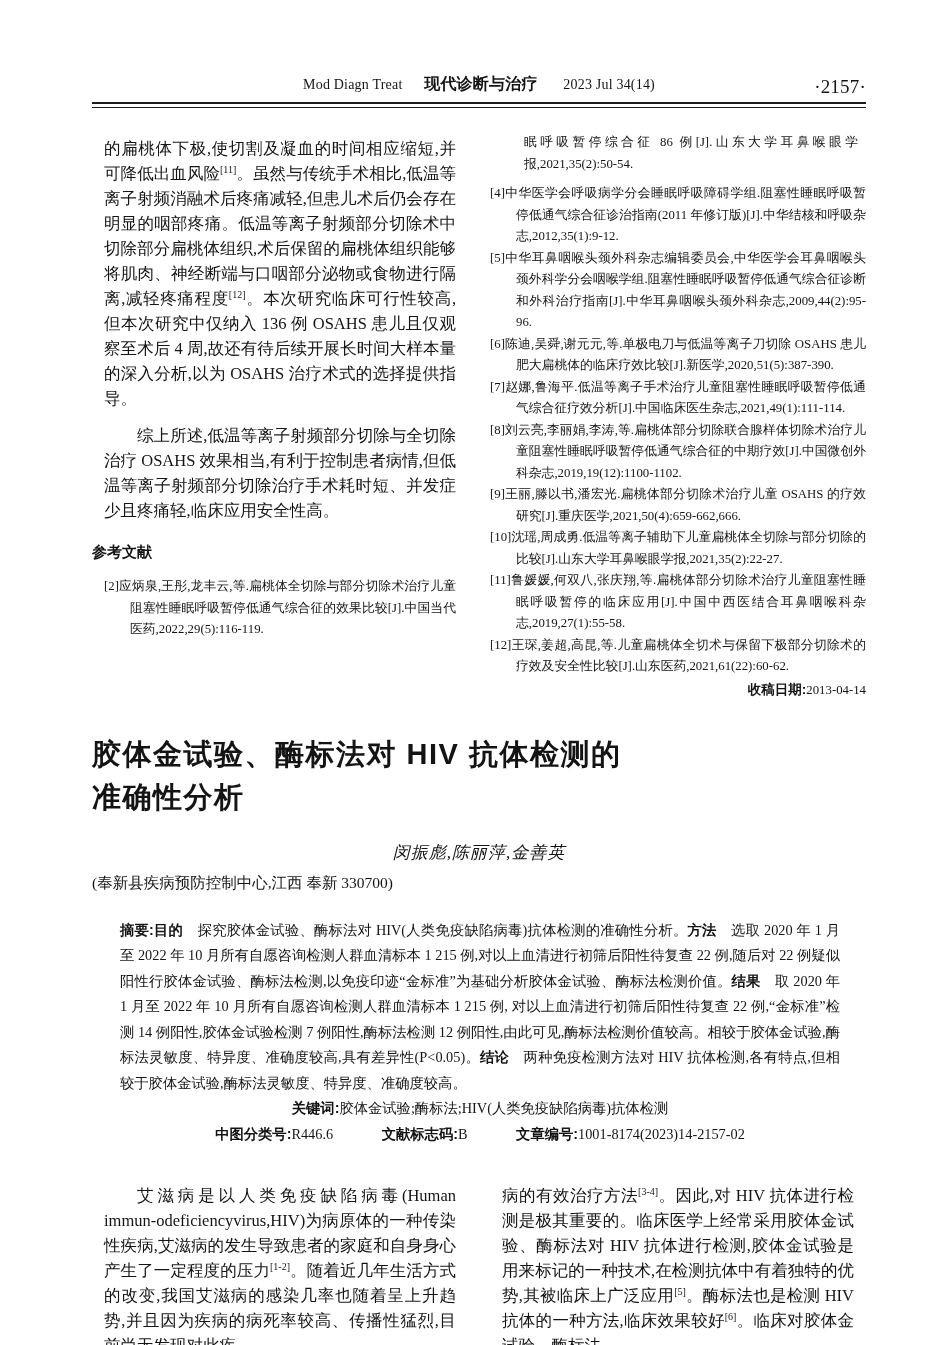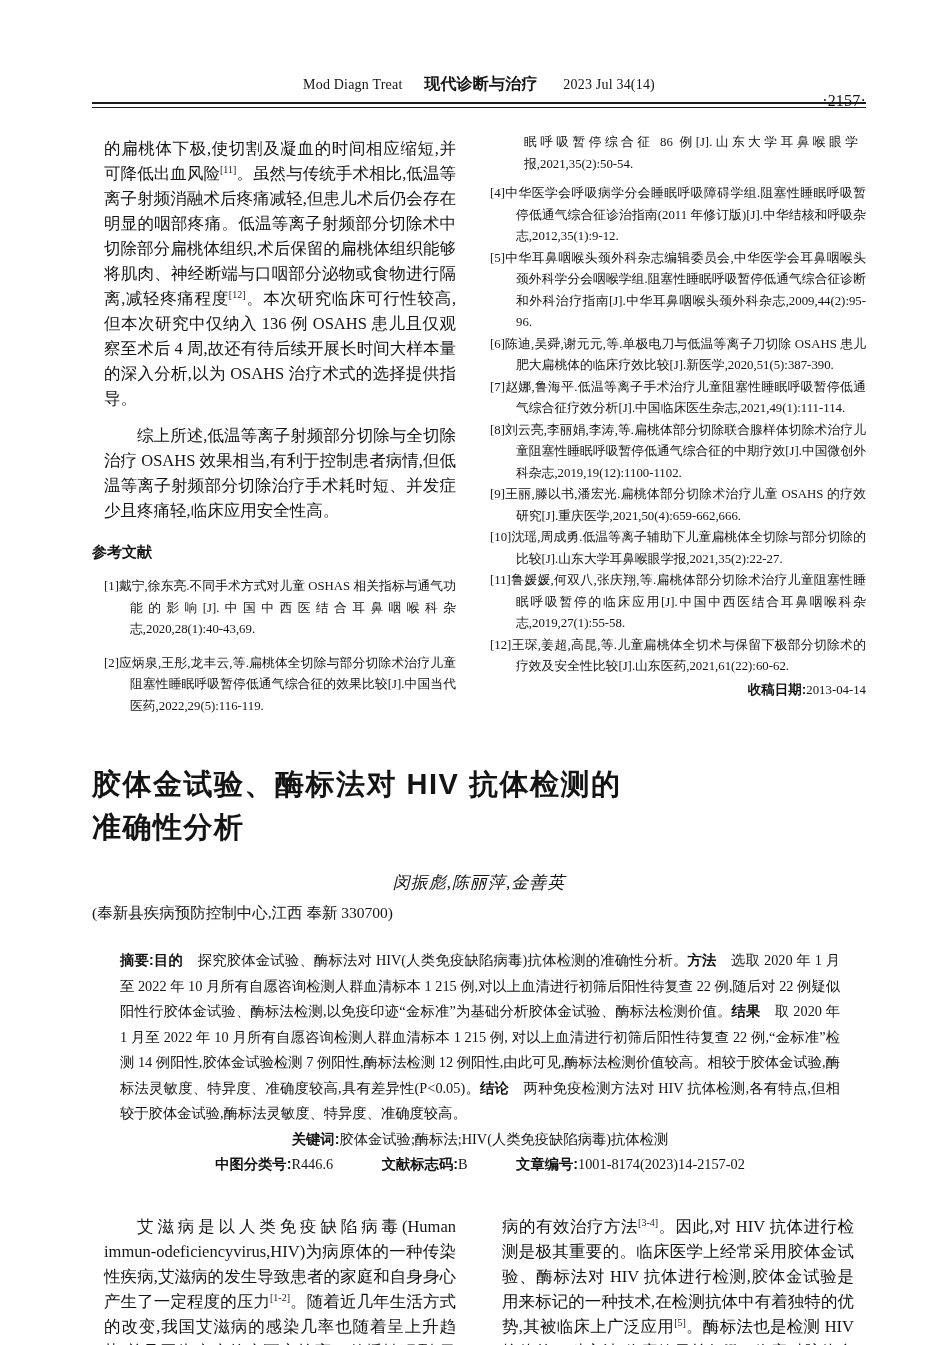--- a/index.html
+++ b/index.html
@@ -9,21 +9,21 @@
     font-family:"Liberation Serif","DejaVu Serif",serif;
     -webkit-font-smoothing:antialiased;
   }
   .page{padding:74px 84px 0 92px;}
 
   
   .running-head{position:relative;text-align:center;font-size:14px;letter-spacing:.2px;white-space:nowrap;}
   .running-head .jen{font-family:"Liberation Serif","DejaVu Serif",serif;}
   .running-head .jcn{font-family:"Liberation Sans","DejaVu Sans",sans-serif;font-weight:bold;font-size:16px;margin:0 18px;}
   .running-head .jissue{margin-left:4px;}
-  .running-head .pagenum{position:absolute;right:0;top:18px;font-size:16px;}
+  .running-head .pagenum{position:absolute;right:0;top:2px;font-size:19px;}
   .double-rule{margin-top:7px;height:3px;border-top:2px solid #1b1b1b;border-bottom:1px solid #1b1b1b;}
 
   
   .cols{display:flex;gap:22px;margin-top:16px;}
   .col{width:376px;text-align:justify;}
   .bodytext{font-size:16.5px;line-height:25px;}
   .bodytext p{margin:12px;}
   p.indent{text-indent:2em;}
   sup{font-size:10px;line-height:0;vertical-align:super;}
 
@@ -61,21 +61,20 @@
     <span class="pagenum">·2157·</span>
   </div>
   <div class="double-rule"></div>
 
   <div class="cols">
     <div class="col bodytext">
       <p><span>的扁桃体下极,使切割及凝血的时间相应缩短,并可降低出血风险</span><sup>[11]</sup><span>。虽然与传统手术相比,低温等离子射频消融术后疼痛减轻,但患儿术后仍会存在明显的咽部疼痛。低温等离子射频部分切除术中切除部分扁桃体组织,术后保留的扁桃体组织能够将肌肉、神经断端与口咽部分泌物或食物进行隔离,减轻疼痛程度</span><sup>[12]</sup><span>。本次研究临床可行性较高,但本次研究中仅纳入 136 例 OSAHS 患儿且仅观察至术后 4 周,故还有待后续开展长时间大样本量的深入分析,以为 OSAHS 治疗术式的选择提供指导。</span></p>
       <p class="indent"><span>综上所述,低温等离子射频部分切除与全切除治疗 OSAHS 效果相当,有利于控制患者病情,但低温等离子射频部分切除治疗手术耗时短、并发症少且疼痛轻,临床应用安全性高。</span></p>
       <div class="ref-heading">参考文献</div>
       <div class="ref-list">
-          <p class="ref-item">[1]戴宁,徐东亮.不同手术方式对儿童 OSHAS 相关指标与通气功能的影响[J].中国中西医结合耳鼻咽喉科杂志,2020,28(1):40-43,69.</p>
           <p class="ref-item">[2]应炳泉,王彤,龙丰云,等.扁桃体全切除与部分切除术治疗儿童阻塞性睡眠呼吸暂停低通气综合征的效果比较[J].中国当代医药,2022,29(5):116-119.</p>
         </div>
     </div>
     <div class="col">
       <div class="ref-list">
         <p class="ref-cont">眠呼吸暂停综合征 86 例[J].山东大学耳鼻喉眼学报,2021,35(2):50-54.</p>
         <div>
             <p class="ref-item">[4]中华医学会呼吸病学分会睡眠呼吸障碍学组.阻塞性睡眠呼吸暂停低通气综合征诊治指南(2011 年修订版)[J].中华结核和呼吸杂志,2012,35(1):9-12.</p>
             <p class="ref-item">[5]中华耳鼻咽喉头颈外科杂志编辑委员会,中华医学会耳鼻咽喉头颈外科学分会咽喉学组.阻塞性睡眠呼吸暂停低通气综合征诊断和外科治疗指南[J].中华耳鼻咽喉头颈外科杂志,2009,44(2):95-96.</p>
             <p class="ref-item">[6]陈迪,吴舜,谢元元,等.单极电刀与低温等离子刀切除 OSAHS 患儿肥大扁桃体的临床疗效比较[J].新医学,2020,51(5):387-390.</p>

